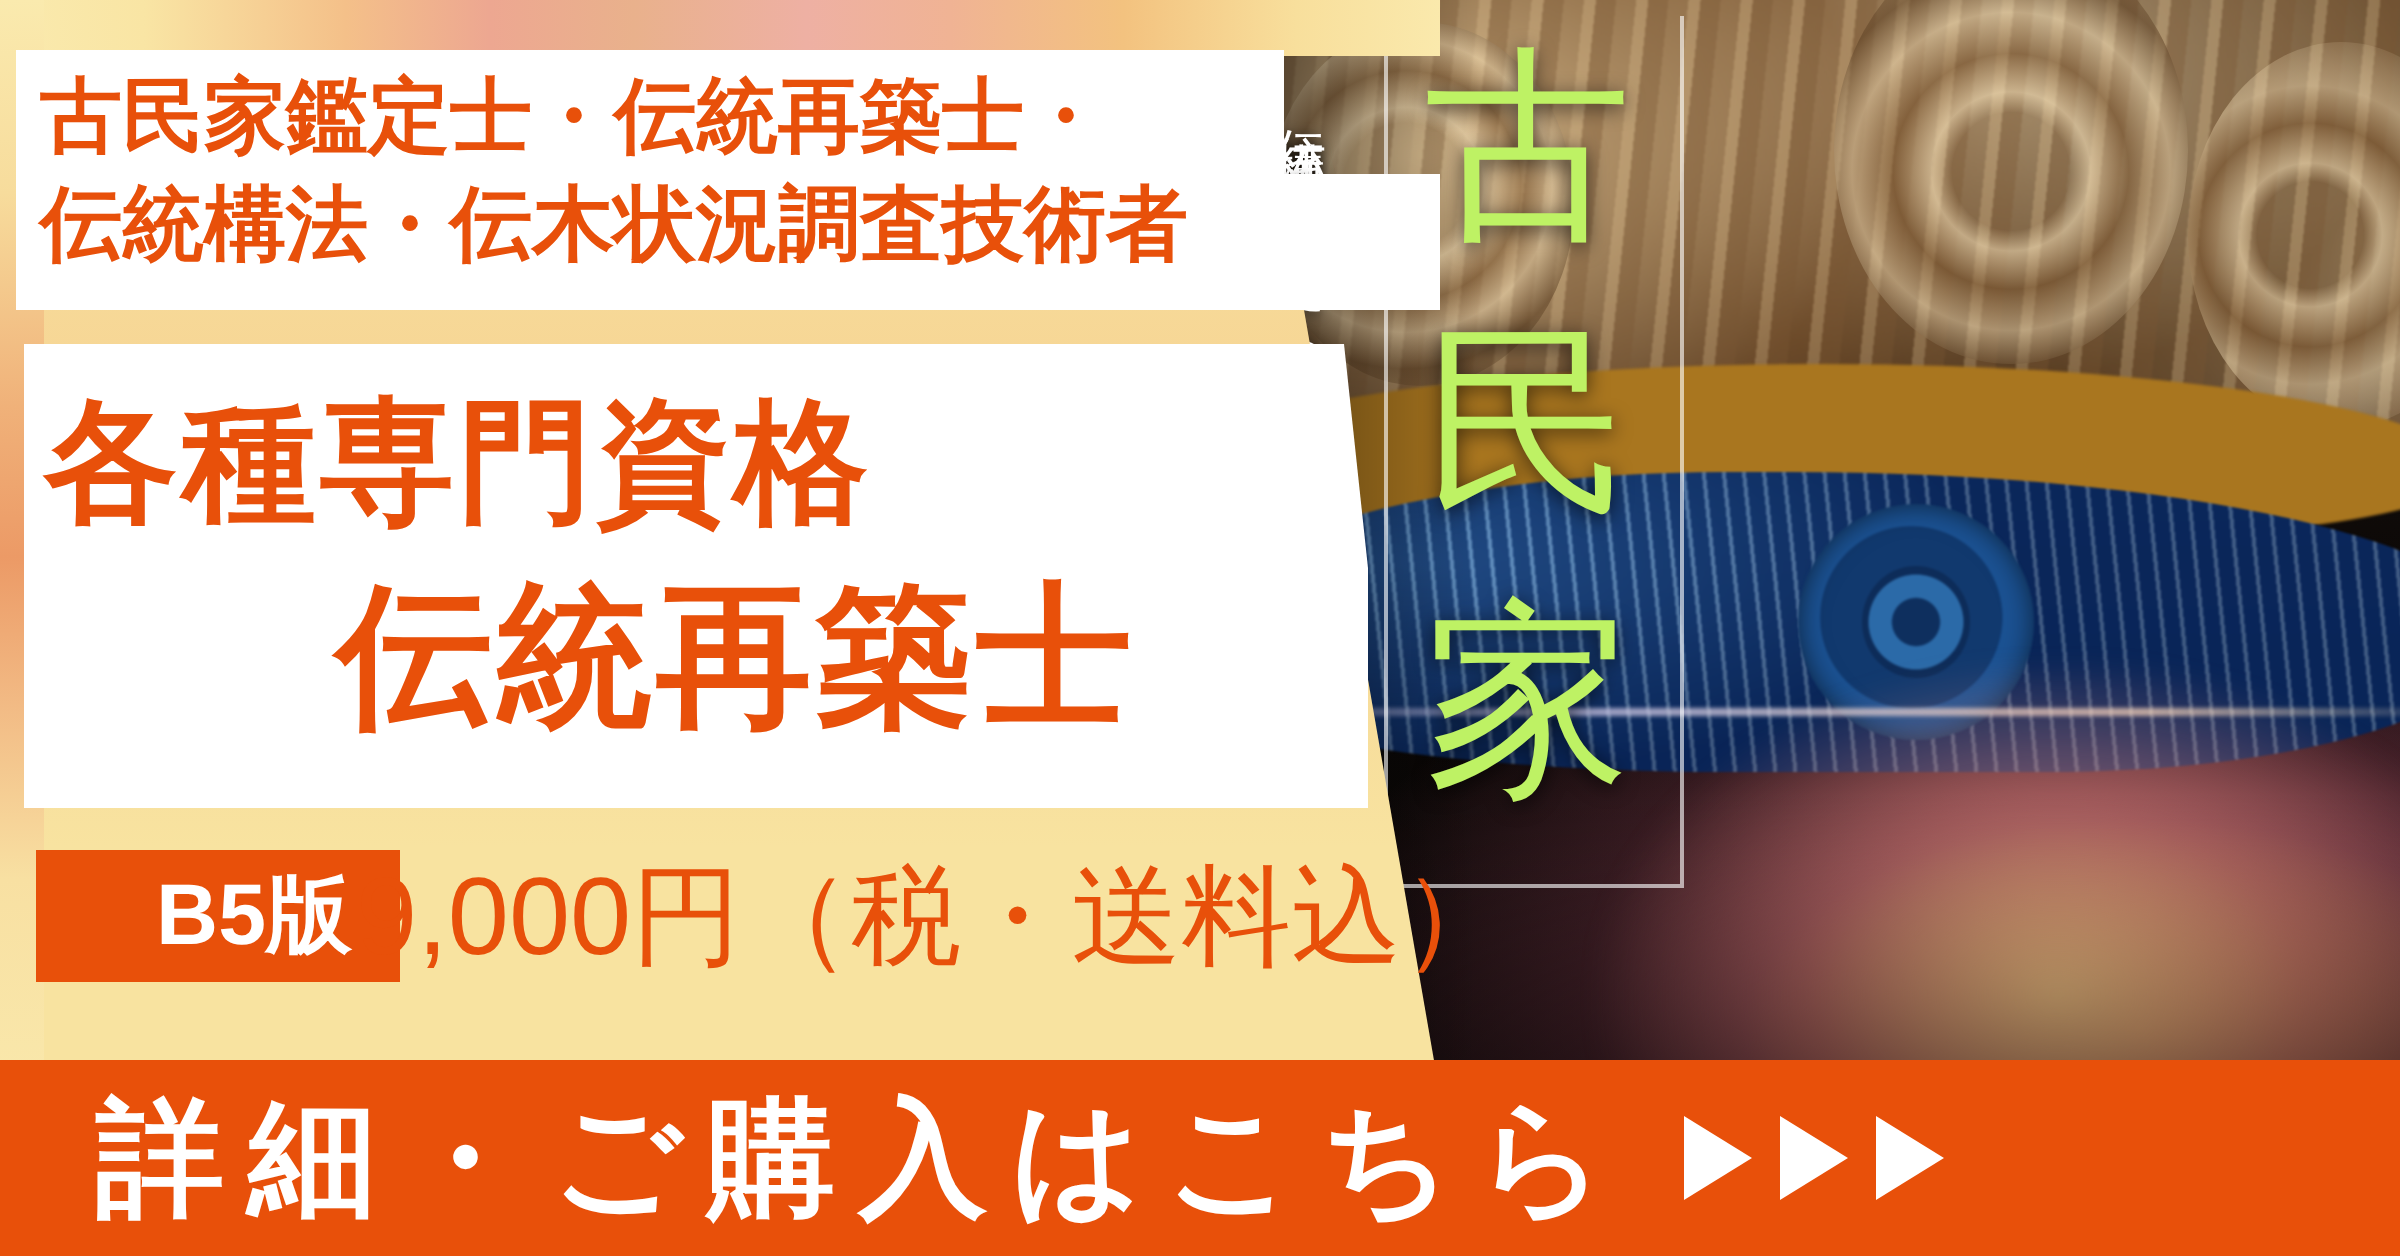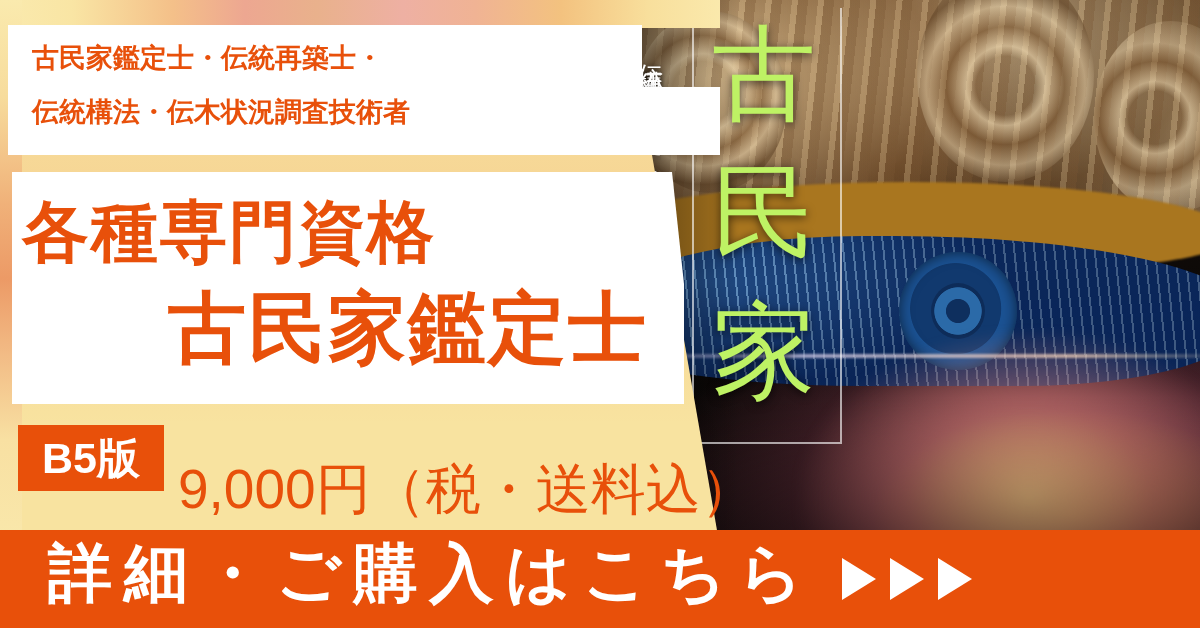--- a/index.html
+++ b/index.html
@@ -142,24 +142,23 @@
 
   
   .card-top{
     position:absolute;left:8px;top:25px;width:712px;height:130px;
     background:#fff;
     clip-path:polygon(0 0, 634px 0, 634px 62px, 712px 62px, 712px 130px, 0 130px);
   }
   .headline{
     position:absolute;left:20px;top:31px;width:700px;
     color:#E8500A;
-    font-size:27px;line-height:54px;font-weight:700;
+    font-size:41px;line-height:54px;font-weight:700;
     letter-spacing:0px;
     white-space:nowrap;
-    margin-left:12px;
   }
 
   .card-main{
     position:absolute;left:12px;top:172px;width:672px;height:232px;
     background:#fff;
     clip-path:polygon(0 0, 660px 0, 672px 112px, 672px 232px, 0 232px);
   }
   .title-l1{
     position:absolute;left:22px;top:184px;
     color:#E8500A;font-size:67px;line-height:96px;font-weight:700;letter-spacing:2px;
@@ -168,37 +167,38 @@
   .title-l2{
     position:absolute;left:168px;top:280px;
     color:#E8500A;font-size:78px;line-height:96px;font-weight:700;letter-spacing:2px;
     white-space:nowrap;
   }
 
   
   .badge{
     position:absolute;left:18px;top:425px;width:146px;height:66px;
     background:#E8500A;
+    padding-left:36px;
   }
   .badge span{
     display:block;width:100%;height:100%;
     color:#fff;font-size:43px;line-height:66px;font-weight:700;
     text-align:center;letter-spacing:0px;
   }
   .price{
     position:absolute;left:178px;top:424px;
     color:#E8500A;font-size:55px;line-height:68px;font-weight:400;
-    letter-spacing:0px;white-space:nowrap;margin-top:31px;
+    letter-spacing:0px;white-space:nowrap;
   }
 
   
   .cta{
     position:absolute;left:0;bottom:0;width:1200px;height:98px;
     background:#E8500A;
-    display:flex;
+    display:flex;align-items:center;
   }
   .cta-text{
     color:#fff;font-size:64px;font-weight:700;
     letter-spacing:12px;margin-left:48px;white-space:nowrap;
   }
   .cta-arrows{
     display:flex;align-items:center;gap:14px;margin-left:26px;
   }
   .cta-arrows i{
     display:block;width:0;height:0;
@@ -235,21 +235,21 @@
   <div class="left-wash"></div>
 
   <div class="card-top"></div>
   <div class="headline">
     <div>古民家鑑定士・伝統再築士・</div>
     <div>伝統構法・伝木状況調査技術者</div>
   </div>
 
   <div class="card-main"></div>
   <div class="title-l1">各種専門資格</div>
-  <div class="title-l2">古民家鑑定士</div>
+  <div class="title-l2">伝統再築士</div>
 
   <div class="badge">
     <span>B5版</span>
   </div>
   <div class="price">9,000円（税・送料込）</div>
 
   <div class="cta">
     <div class="cta-text">詳細・ご購入はこちら</div>
     <div class="cta-arrows">
       <i></i>

